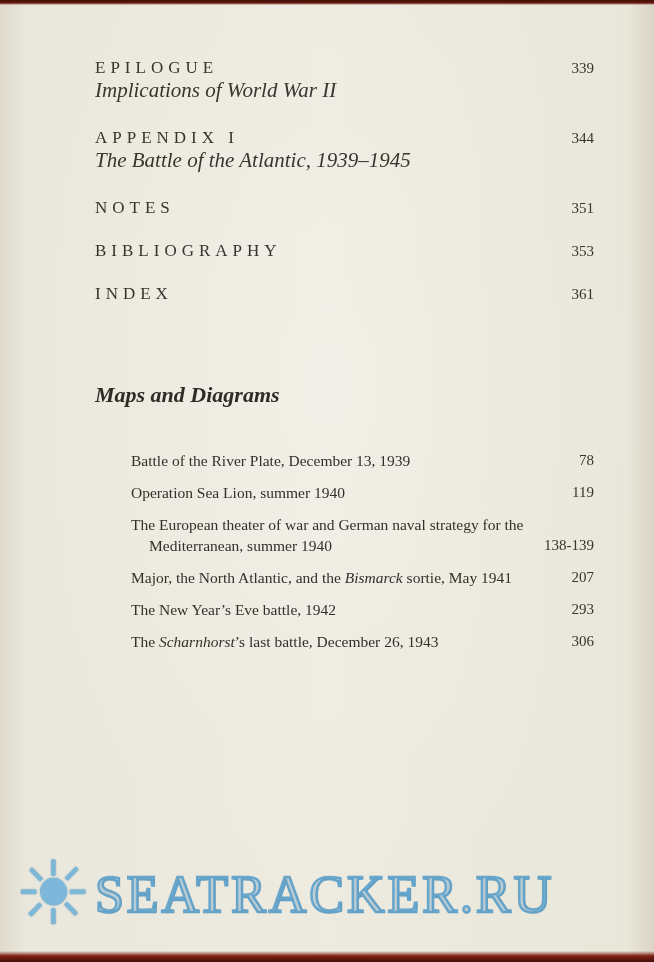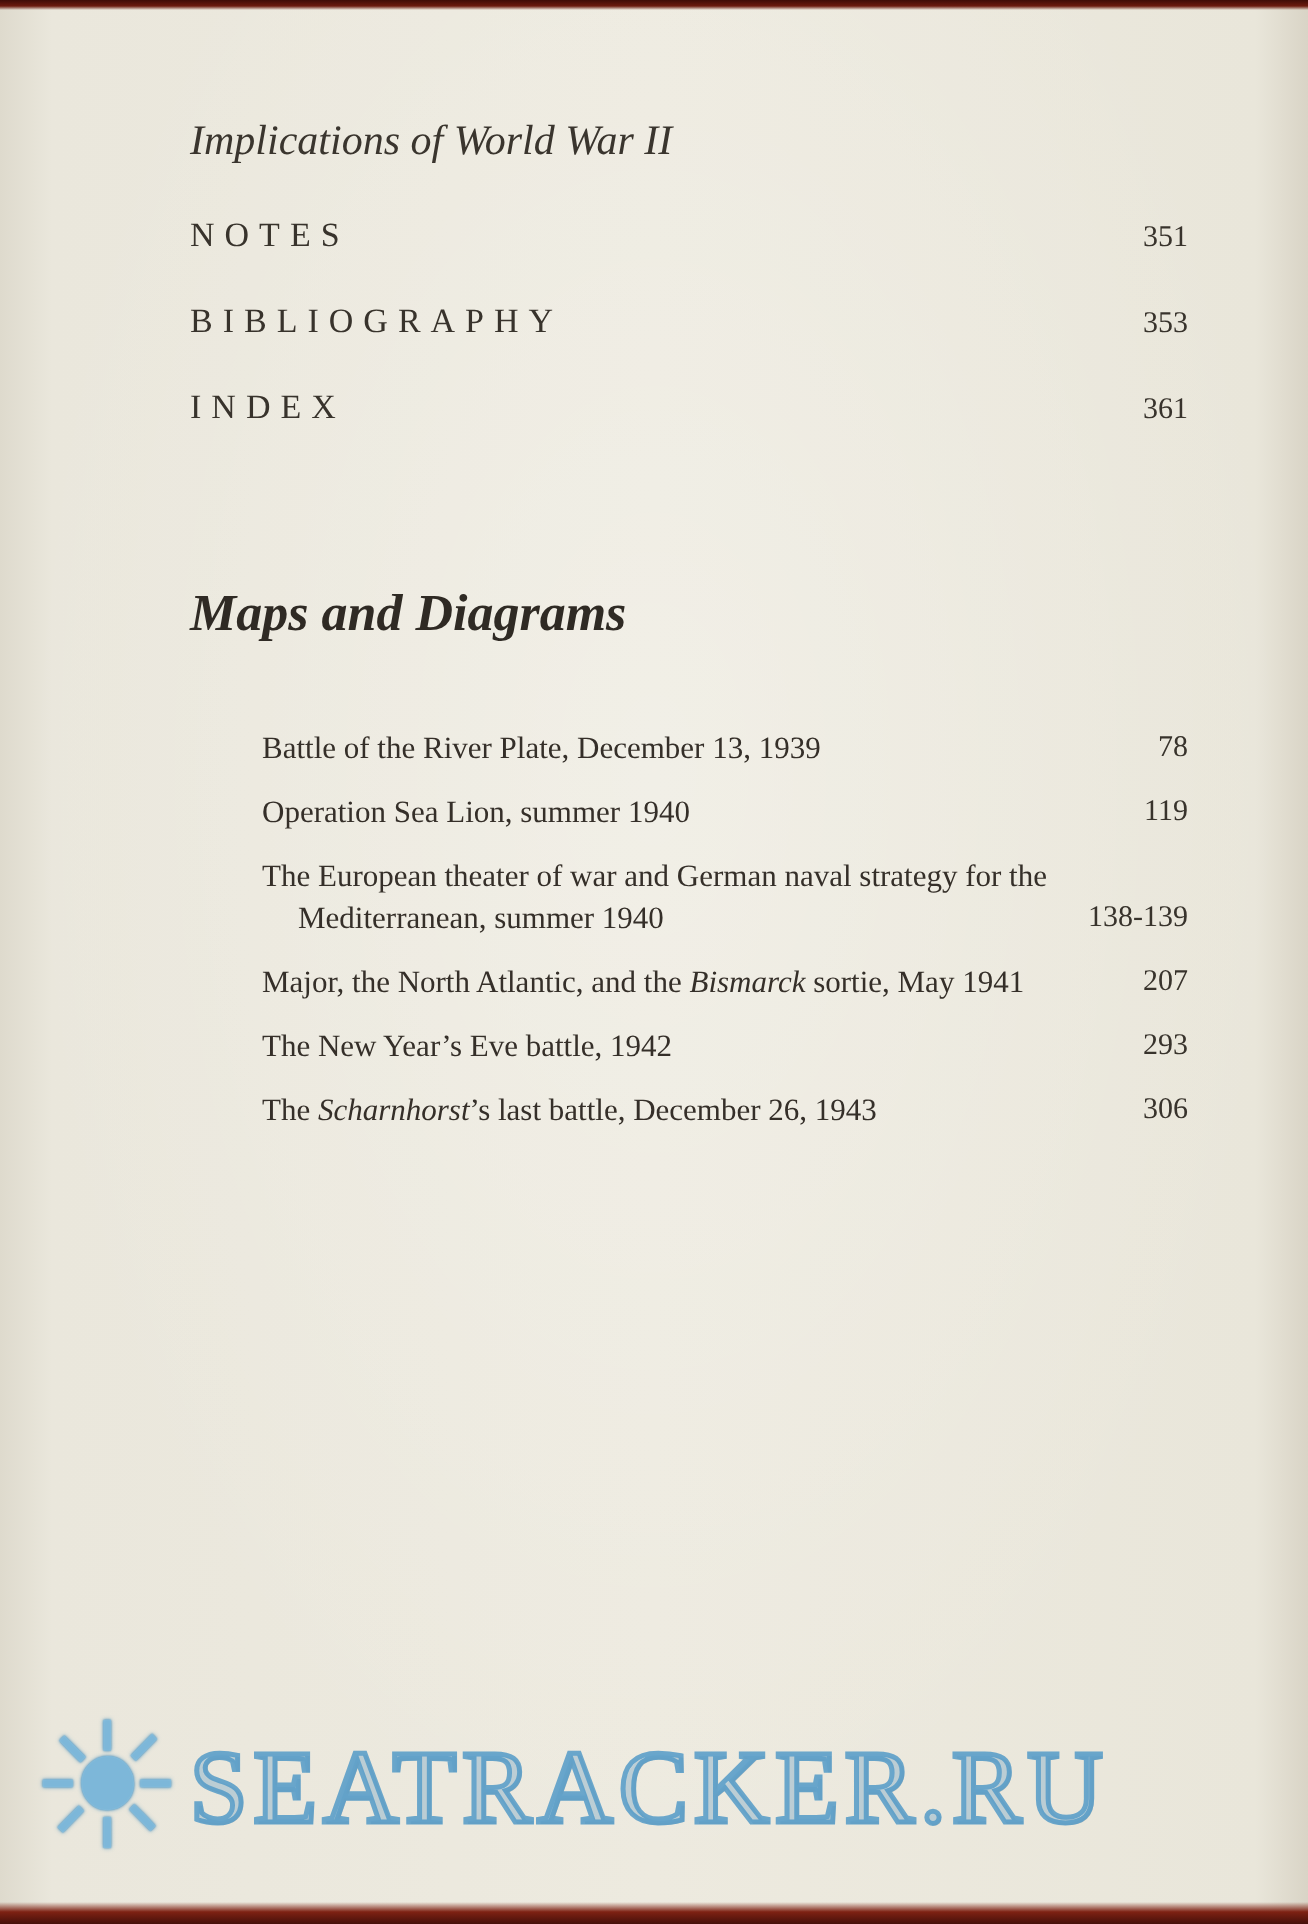--- a/index.html
+++ b/index.html
@@ -48,21 +48,21 @@
   .toc-sub {
     font-style: italic;
     font-size: 21px;
     line-height: 19px;
     margin-top: 3px;
     color: #3a352e;
   }
   
   .maps-heading {
     margin-top: 78px;
-    font-size: 26px;
+    font-size: 22px;
     font-weight: bold;
     font-style: italic;
     color: #2f2a24;
   }
   .map-list { margin-top: 42px; }
   .map-entry {
     display: flex;
     justify-content: space-between;
     font-size: 15.5px;
     line-height: 21px;
@@ -104,23 +104,34 @@
 <body>
 
 <div class="page">
   <div class="edge-top"></div>
 
   <div class="content">
 
     <section>
 
       <div class="toc-entry">
+        <div class="toc-row">
+          <span class="toc-title">EPILOGUE</span>
+          <span class="toc-page">339</span>
+        </div>
         <div class="toc-sub">Implications of World War II</div>
       </div>
 
+      <div class="toc-entry">
+        <div class="toc-row">
+          <span class="toc-title">APPENDIX I</span>
+          <span class="toc-page">344</span>
+        </div>
+        <div class="toc-sub">The Battle of the Atlantic, 1939–1945</div>
+      </div>
 
 
       <div class="toc-entry tight">
         <div class="toc-row">
           <span class="toc-title">NOTES</span>
           <span class="toc-page">351</span>
         </div>
       </div>
 
       <div class="toc-entry tight">

